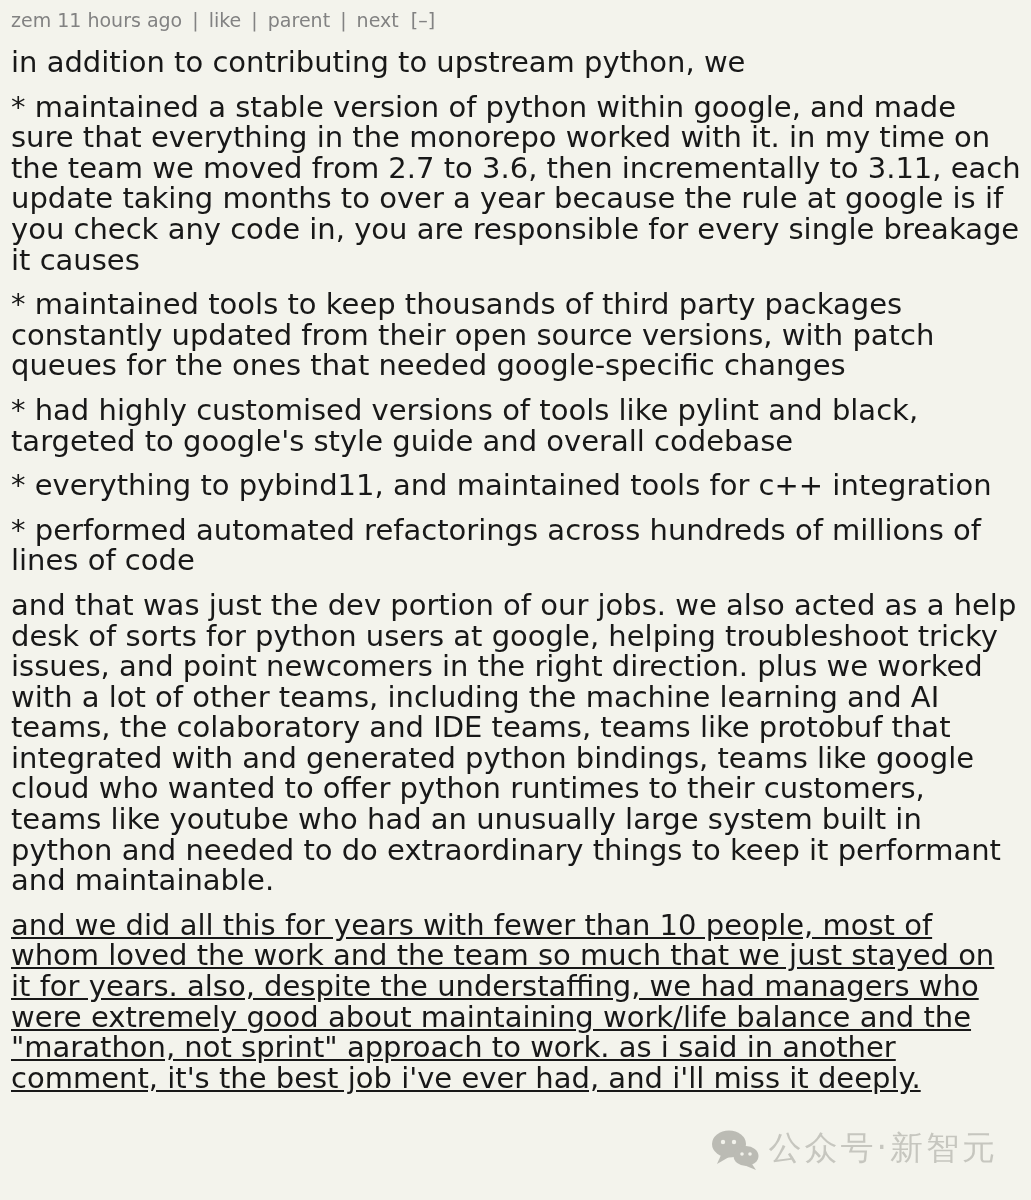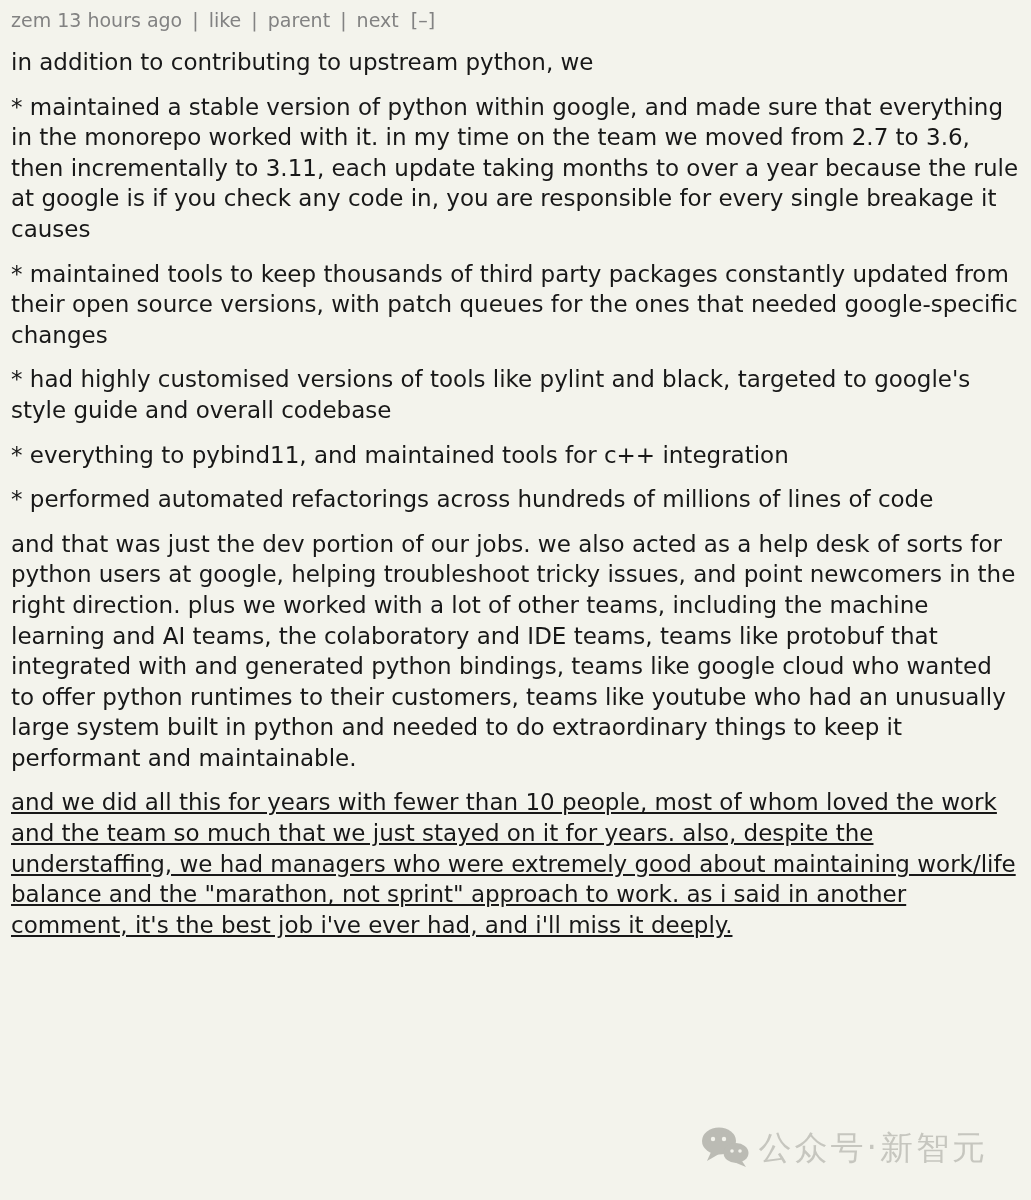--- a/index.html
+++ b/index.html
@@ -32,37 +32,37 @@
   .comhead .sep {
     margin: 0 4px;
   }
   .comhead .toggle {
     margin-left: 6px;
     cursor: pointer;
   }
   .comment-body {
     margin-top: 15px;
     max-width: 1012px;
-    font-size: 23px;
+    font-size: 29px;
     line-height: 30.6px;
     color: #181818;
   }
   .comment-body p {
     margin: 0 0 14px 0;
   }
   .comment-body p:last-child {
     margin-bottom: 0;
     text-decoration: underline;
   }
   .watermark {
     position: absolute;
     top: 1126px;
-    right: 43px;
+    right: 33px;
     display: flex;
-    align-items: flex-start;
+    align-items: flex-end;
     gap: 10px;
     opacity: 0.42;
     pointer-events: none;
   }
   .wm-icon {
     color: #6f6f68;
     display: inline-flex;
   }
   .wm-text {
     font-size: 33px;
@@ -72,21 +72,21 @@
   }
 </style>
 </head>
 <body>
 
 <div class="page">
 
   <div class="comhead">
     <a>zem</a>
     <span> </span>
-    <a>13 hours ago</a>
+    <a>11 hours ago</a>
     <span class="sep">|</span>
     <a>like</a>
     <span class="sep">|</span>
     <a>parent</a>
     <span class="sep">|</span>
     <a>next</a>
     <span class="toggle">[–]</span>
   </div>
 
   <div class="comment-body">

